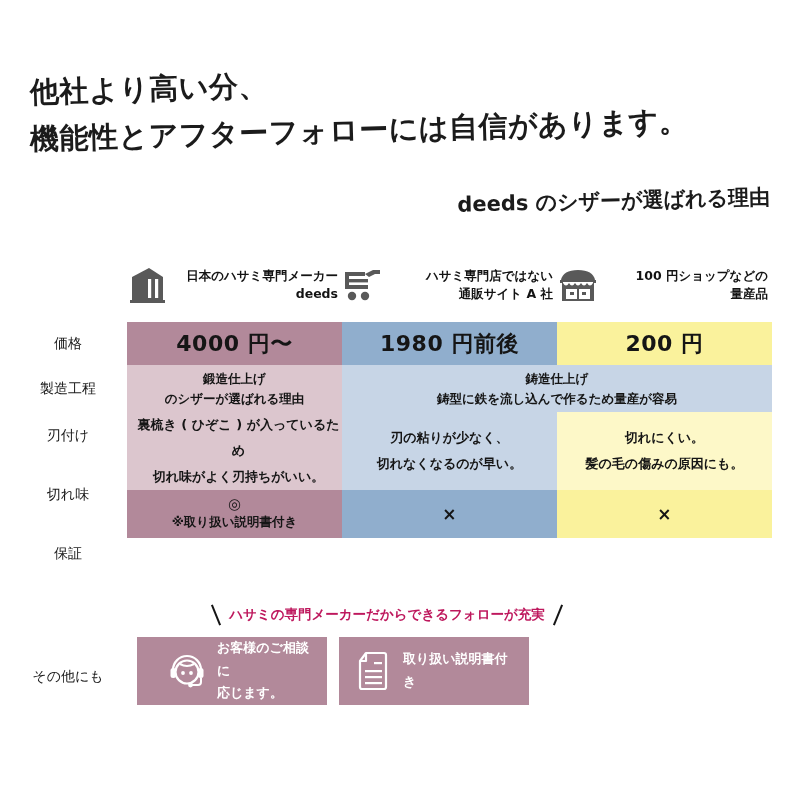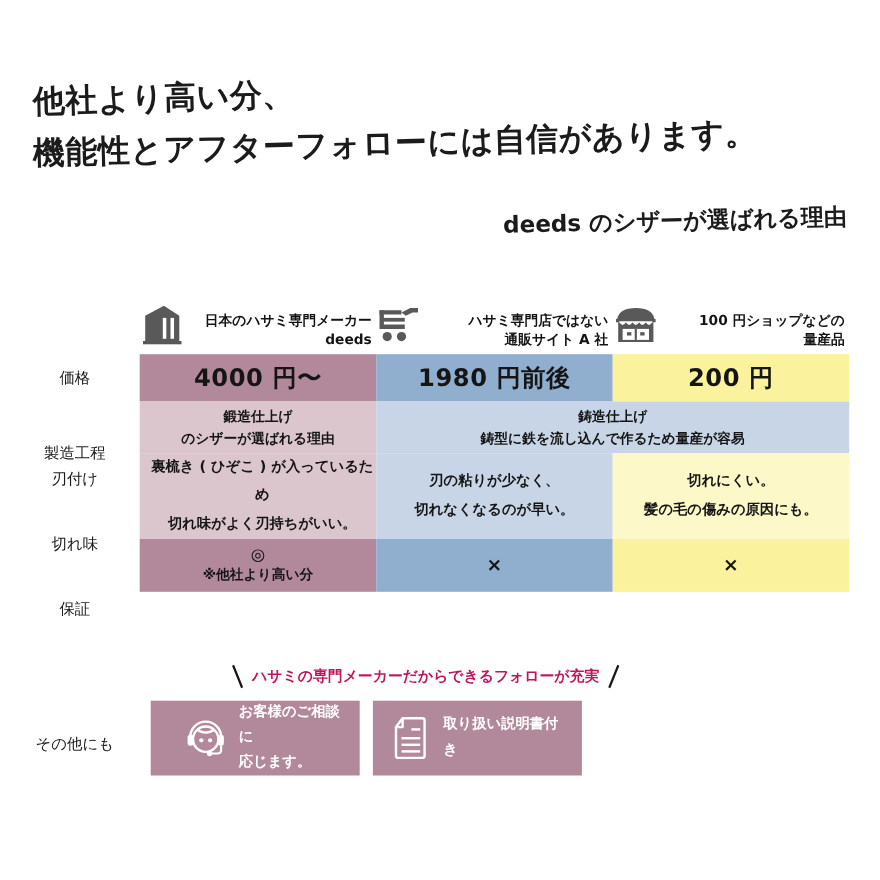--- a/index.html
+++ b/index.html
@@ -46,21 +46,21 @@
   
   .colheads{
     position:absolute;
     left:127px; top:252px;
     width:645px; height:66px;
     display:flex;
   }
   .colhead{
     flex:1 1 0;
     display:flex;
-    align-items:flex-end;
+    align-items:center;
     gap:6px;
     padding-right:4px;
     box-sizing:border-box;
   }
   .colhead .ico{
     flex:0 0 auto;
     width:42px;height:46px;
     display:flex;align-items:center;justify-content:center;
   }
   .colhead .ico svg{display:block;}
@@ -209,21 +209,21 @@
           <rect x="13" y="27" width="4" height="3" fill="#595959"></rect>
           <rect x="25" y="27" width="4" height="3" fill="#595959"></rect>
         </svg>
       </span>
       <span class="ttl">100 円ショップなどの
 量産品</span>
     </div>
   </div>
 
   <div class="rowlabel" style="top:335px;">価格</div>
-  <div class="rowlabel" style="top:403px;">製造工程</div>
+  <div class="rowlabel" style="top:380px;">製造工程</div>
   <div class="rowlabel" style="top:427px;">刃付け</div>
   <div class="rowlabel" style="top:486px;">切れ味</div>
   <div class="rowlabel" style="top:545px;">保証</div>
 
   <table class="table">
     <colgroup>
         <col style="width:33.33%">
         <col style="width:33.33%">
         <col style="width:33.34%">
       </colgroup>
@@ -243,21 +243,21 @@
         <td class="c-rose-l cell-two" style="white-space:pre-line;padding-left:8px;">裏梳き ( ひぞこ ) が入っているため
 切れ味がよく刃持ちがいい。</td>
         <td class="c-blue-l cell-two" style="white-space:pre-line;">刃の粘りが少なく、
 切れなくなるのが早い。</td>
         <td class="c-yel-l  cell-two" style="white-space:pre-line;">切れにくい。
 髪の毛の傷みの原因にも。</td>
       </tr>
       <tr style="height:48px;">
         <td class="c-rose-d warranty">
           <span class="mark">◎</span>
-          <span>※他社より高い分</span>
+          <span>※取り扱い説明書付き</span>
         </td>
         <td class="c-blue-d xmark">×</td>
         <td class="c-yel-d  xmark">×</td>
       </tr>
     </tbody>
   </table>
 
   <div class="ribbon">
     <span class="slash l"></span>
     <span>ハサミの専門メーカーだからできるフォローが充実</span>

